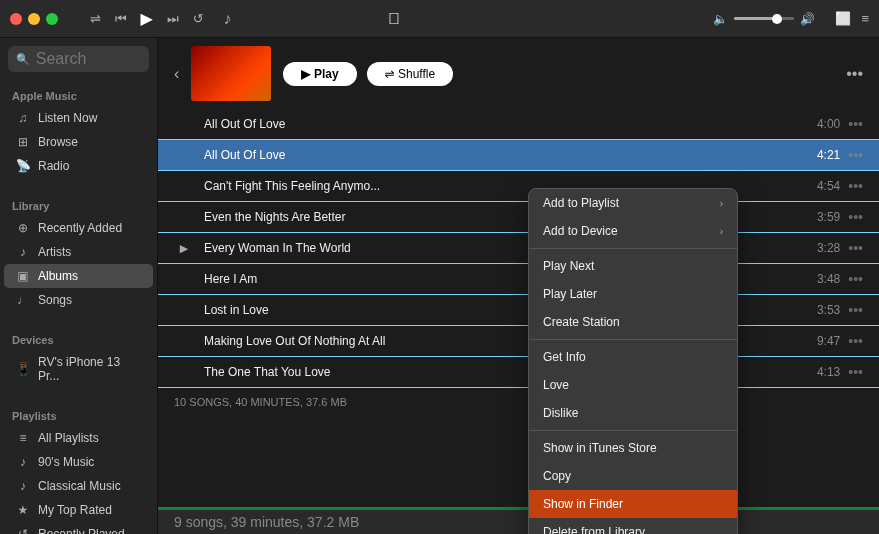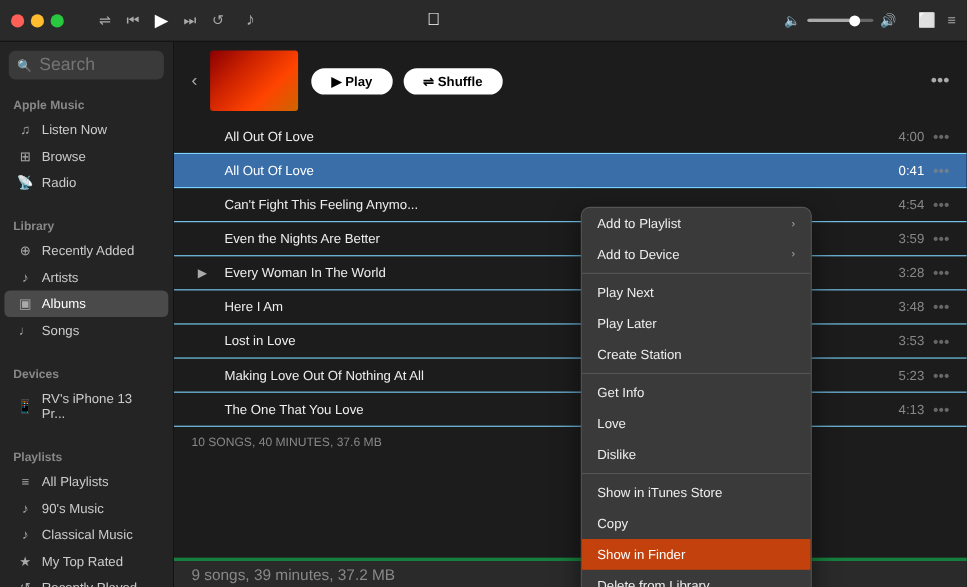--- a/index.html
+++ b/index.html
@@ -211,21 +211,21 @@
       align-items: center;
       gap: 5px;
     }
     .shuffle-btn-large {
       background: #fff;
       color: #000;
       border: none;
       border-radius: 14px;
       padding: 5px 18px;
       font-size: 12px;
-      font-weight: 700;
+      font-weight: 400;
       cursor: pointer;
       display: flex;
       align-items: center;
       gap: 5px;
     }
     .header-more-btn {
       color: #aaa;
       font-size: 16px;
       cursor: pointer;
       margin-left: auto;
@@ -457,21 +457,21 @@
       <div class="song-row">
         <span class="song-index"></span>
         <span class="song-title">All Out Of Love</span>
         <span class="song-duration">4:00</span>
         <span class="song-more-btn">•••</span>
       </div>
 
       <div class="song-row highlighted">
         <span class="song-index"></span>
         <span class="song-title">All Out Of Love</span>
-        <span class="song-duration">0:41</span>
+        <span class="song-duration">4:21</span>
         <span class="song-more-btn">•••</span>
       </div>
 
       <div class="song-row">
         <span class="song-index"></span>
         <span class="song-title">Can't Fight This Feeling Anymo...</span>
         <span class="song-duration">4:54</span>
         <span class="song-more-btn">•••</span>
       </div>
 
@@ -499,21 +499,21 @@
       <div class="song-row">
         <span class="song-index"></span>
         <span class="song-title">Lost in Love</span>
         <span class="song-duration">3:53</span>
         <span class="song-more-btn">•••</span>
       </div>
 
       <div class="song-row">
         <span class="song-index"></span>
         <span class="song-title">Making Love Out Of Nothing At All</span>
-        <span class="song-duration">5:23</span>
+        <span class="song-duration">9:47</span>
         <span class="song-more-btn">•••</span>
       </div>
 
       <div class="song-row">
         <span class="song-index"></span>
         <span class="song-title">The One That You Love</span>
         <span class="song-duration">4:13</span>
         <span class="song-more-btn">•••</span>
       </div>
 

